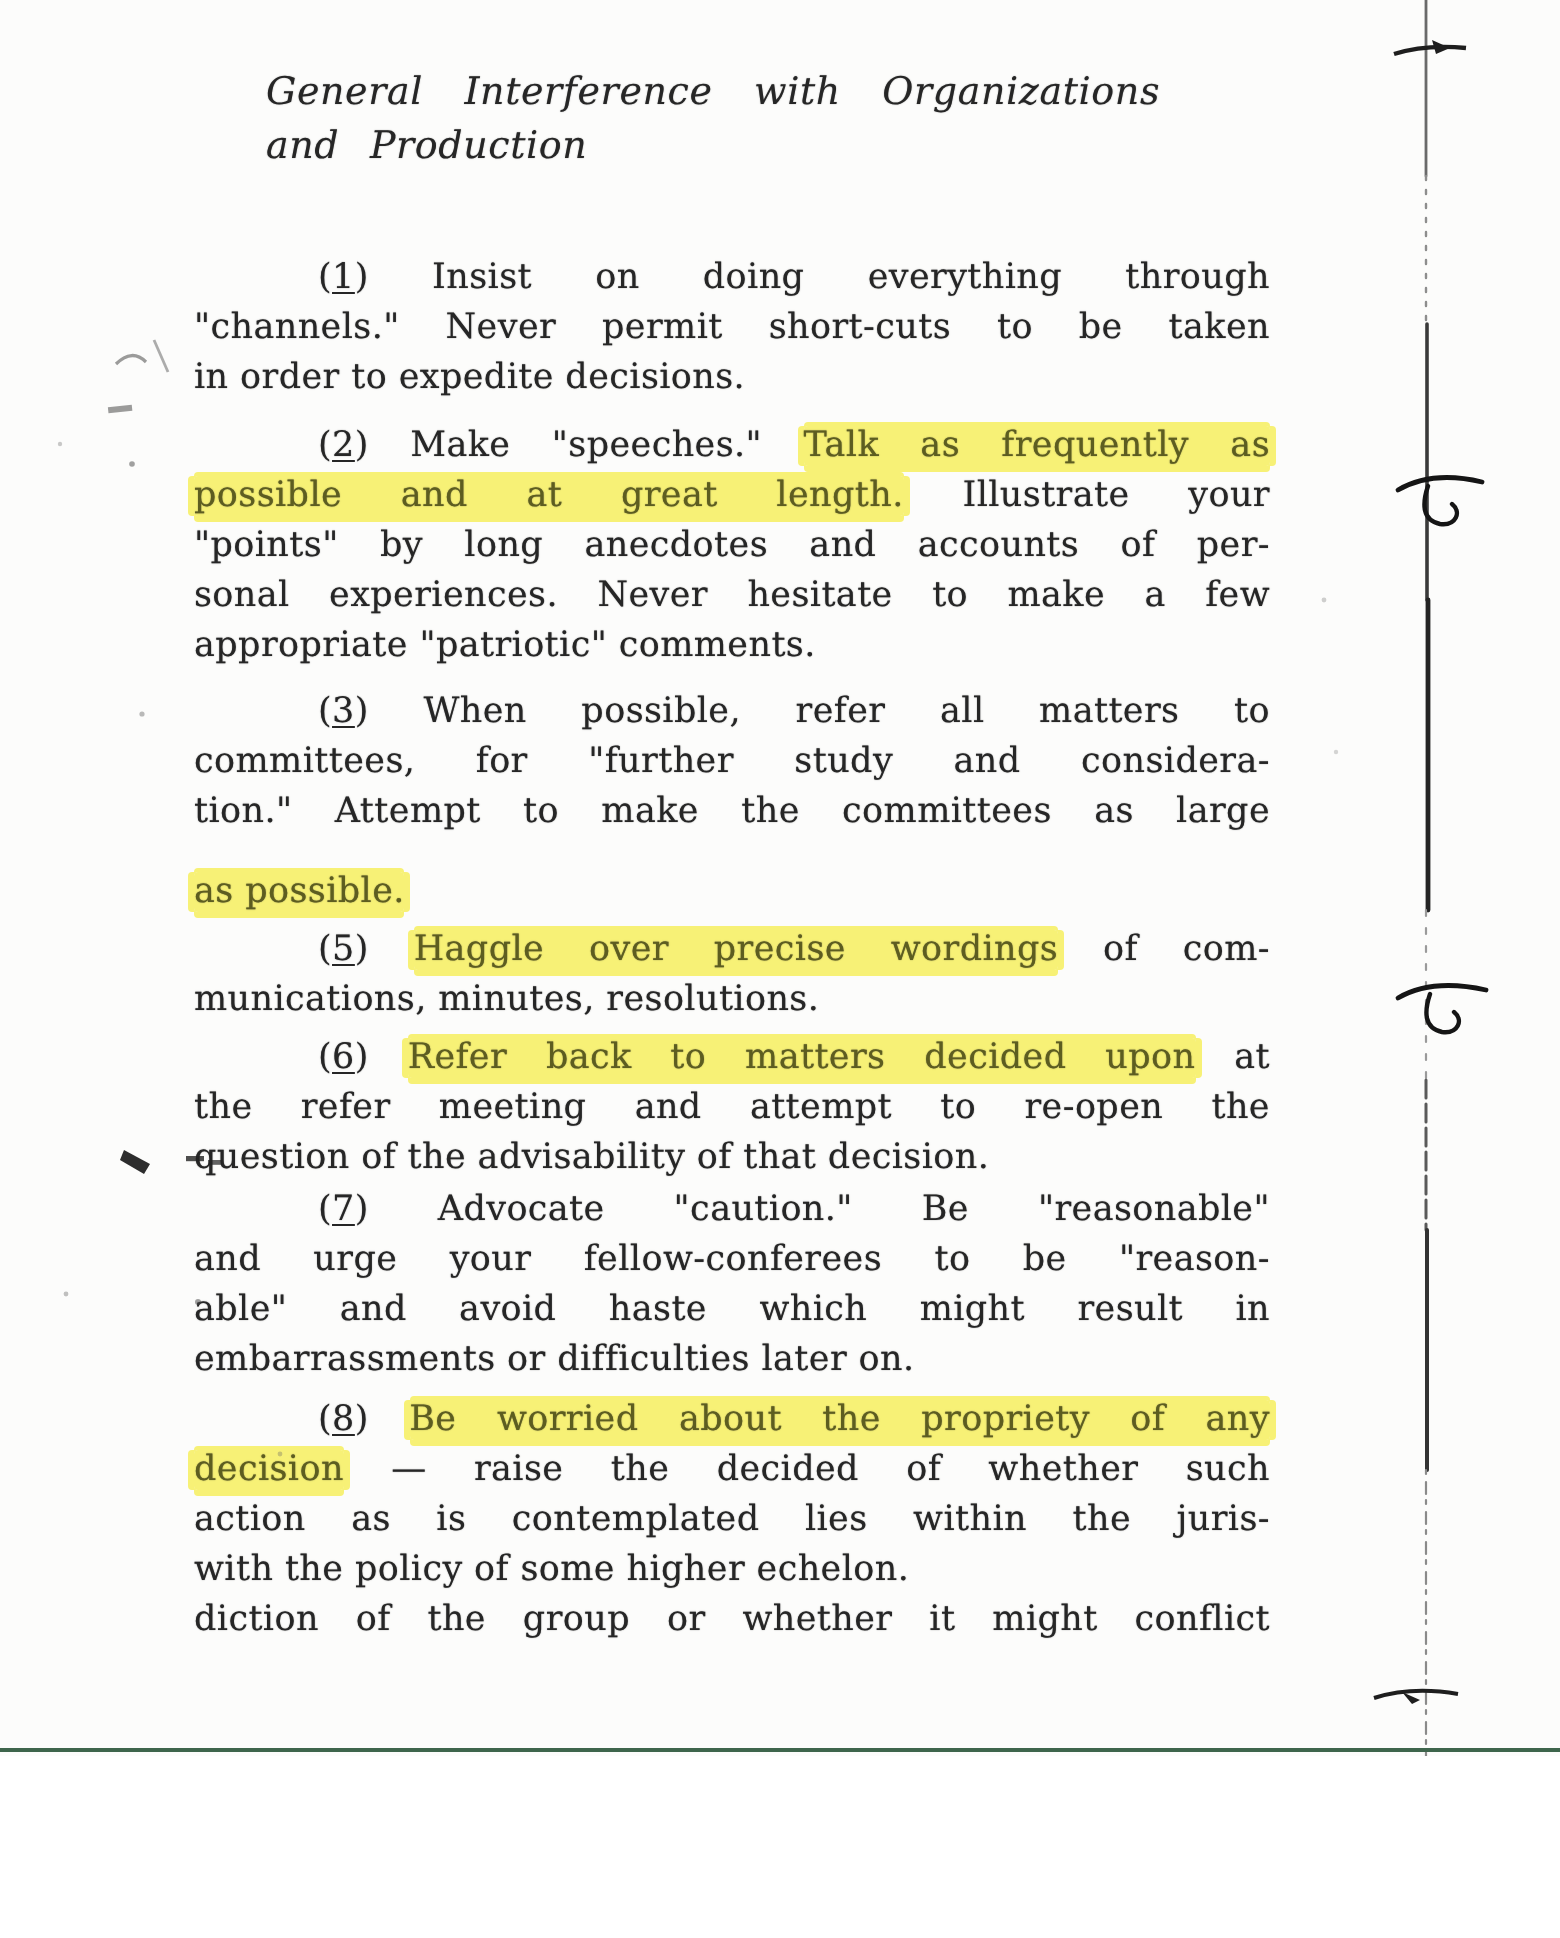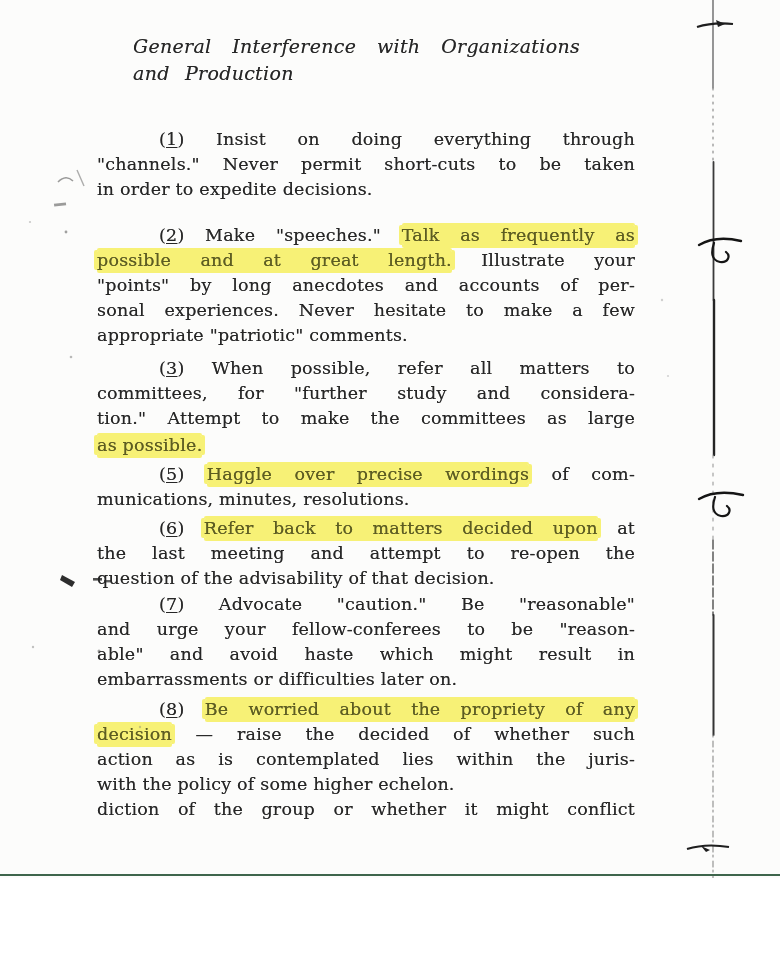--- a/index.html
+++ b/index.html
@@ -21,23 +21,23 @@
   #doc-title .t1{text-align:justify;text-align-last:justify;}
   #doc-title .t2{word-spacing:9px;}
   
   #document-body{
     position:absolute;left:97px;top:127px;width:538px;
     font-size:17.5px;line-height:25px;
     letter-spacing:.2px;
     text-shadow:0 0 .6px rgba(35,35,35,.6);
   }
   .para{margin:0;}
-  .para:nth-of-type(1){margin-bottom:21px;}
+  .para:nth-of-type(1){margin-bottom:9px;}
   .para:nth-of-type(2){margin-bottom:8px;}
-  .para:nth-of-type(3){margin-bottom:2px;}
+  .para:nth-of-type(3){margin-bottom:15px;}
   .para:nth-of-type(4){margin-bottom:4px;}
   .para:nth-of-type(5){margin-bottom:4px;}
   .para:nth-of-type(6){margin-bottom:1px;}
   .para:nth-of-type(7){margin-bottom:5px;}
   .line{text-align:justify;text-align-last:justify;white-space:normal;}
   .line.first{text-indent:62px;}
   .line.last{text-align-last:left;}
   .u{text-decoration:underline;text-underline-offset:2px;}
   .hl{
     background:var(--hl,#f7f176);
@@ -94,21 +94,21 @@
       </div>
       <div class="para">
         <div class="line last"><span class="hl">as possible.</span></div>
       </div>
       <div class="para">
         <div class="line first"><span>(</span><span class="u">5</span><span>) </span><span class="hl">Haggle over precise wordings</span><span> of com-</span></div>
         <div class="line last"><span>munications, minutes, resolutions.</span></div>
       </div>
       <div class="para">
         <div class="line first"><span>(</span><span class="u">6</span><span>) </span><span class="hl">Refer back to matters decided upon</span><span> at</span></div>
-        <div class="line"><span>the last meeting and attempt to re-open the</span></div>
+        <div class="line"><span>the refer meeting and attempt to re-open the</span></div>
         <div class="line last"><span>question of the advisability of that decision.</span></div>
       </div>
       <div class="para">
         <div class="line first"><span>(</span><span class="u">7</span><span>) Advocate "caution." Be "reasonable"</span></div>
         <div class="line"><span>and urge your fellow-conferees to be "reason-</span></div>
         <div class="line"><span>able" and avoid haste which might result in</span></div>
         <div class="line last"><span>embarrassments or difficulties later on.</span></div>
       </div>
       <div class="para">
         <div class="line first"><span>(</span><span class="u">8</span><span>) </span><span class="hl">Be worried about the propriety of any</span></div>

